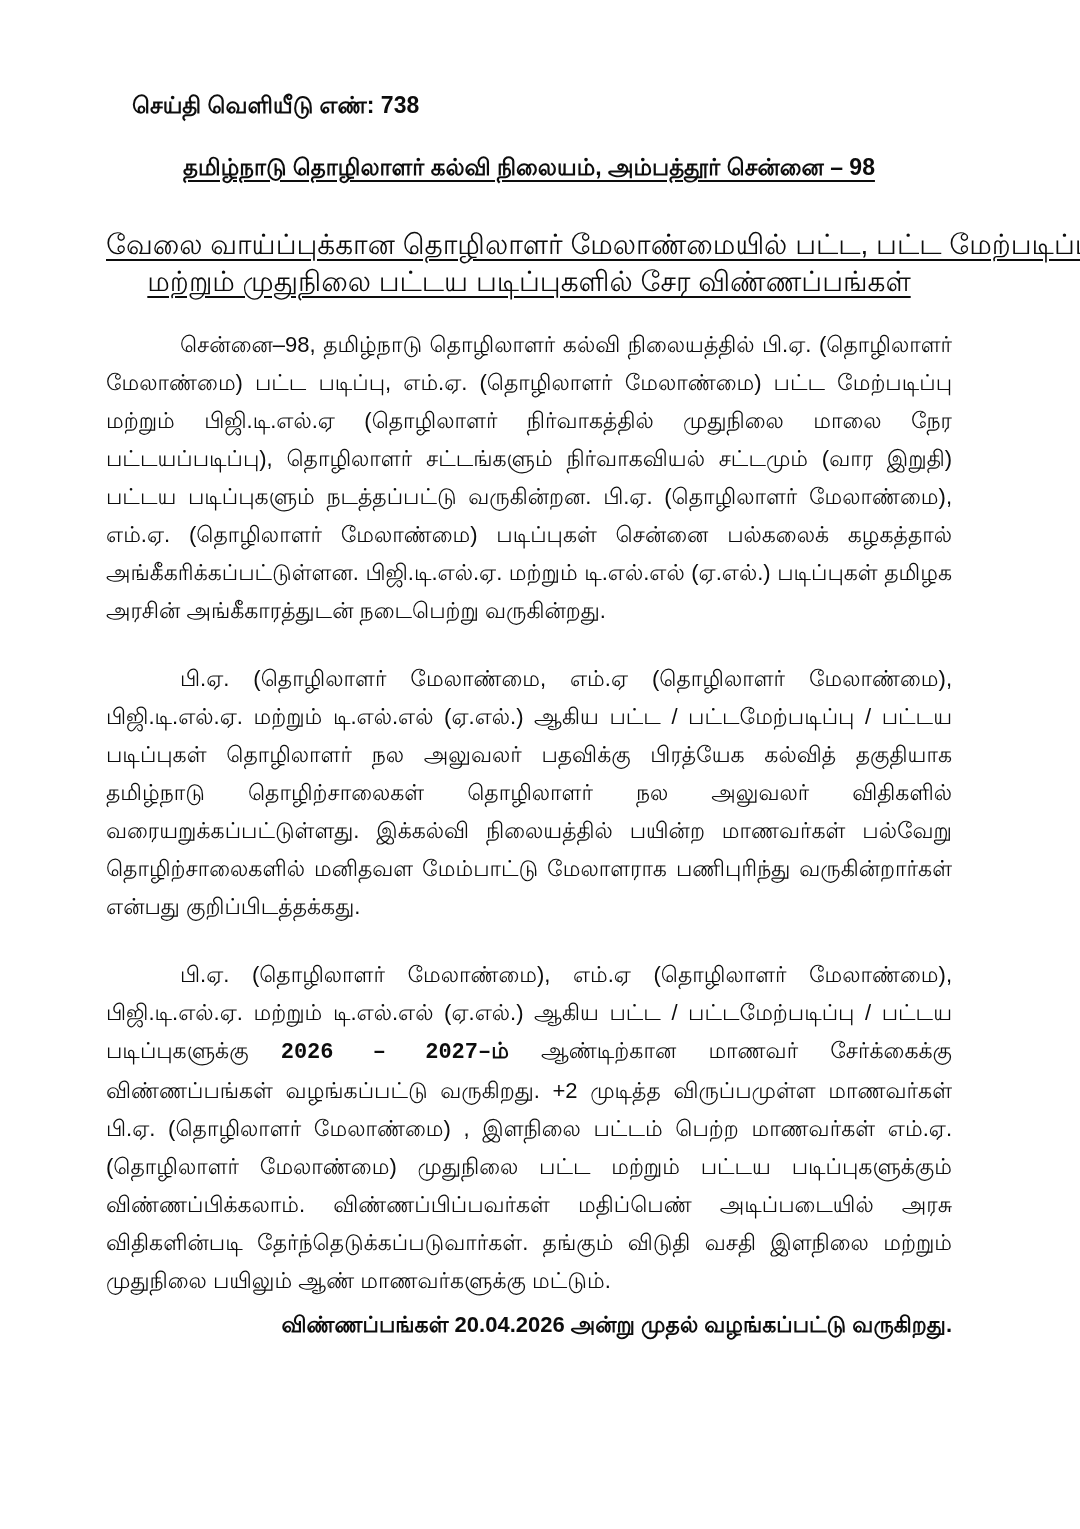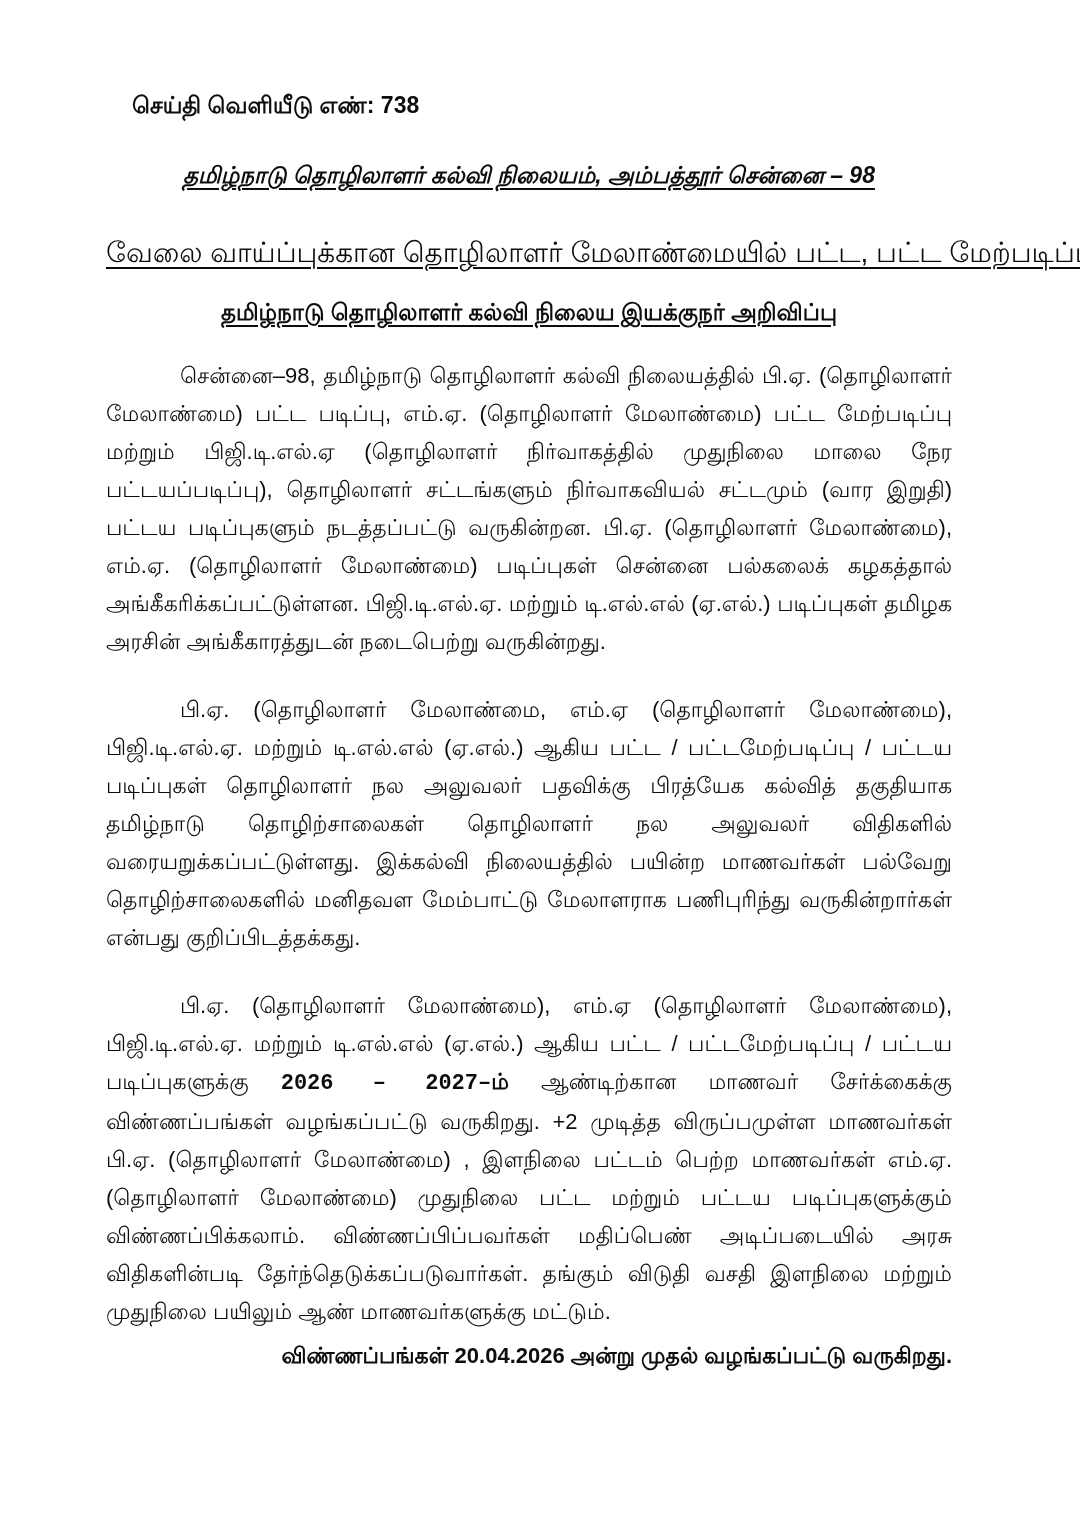--- a/index.html
+++ b/index.html
@@ -26,25 +26,24 @@
     display: flex;
     justify-content: space-between;
     align-items: baseline;
     font-weight: bold;
     font-size: 23px;
     padding-left: 26px;
   }
 
   
   .doc-title {
-    margin-top: 32px;
+    margin-top: 24px;
     text-align: center;
     font-weight: bold;
     font-size: 23px;
-    font-style: italic;
   }
   .doc-title span,
   .sec-heading span,
   .u {
     text-decoration: underline;
     text-decoration-thickness: 2px;
     text-underline-offset: 5px;
   }
   .subtitle {
     margin-top: 40px;
@@ -95,25 +94,23 @@
     <div class="hdr">
       <span>செய்தி வெளியீடு எண்: 738</span>
     </div>
 
     <div class="doc-title">
       <span>தமிழ்நாடு தொழிலாளர் கல்வி நிலையம், அம்பத்தூர் சென்னை – 98</span>
     </div>
 
     <div class="subtitle">
         <div><span class="u">வேலை வாய்ப்புக்கான தொழிலாளர் மேலாண்மையில் பட்ட, பட்ட மேற்படிப்பு</span></div>
+        <div><span class="u">மற்றும் முதுநிலை பட்டய படிப்புகளில் சேர விண்ணப்பங்கள்</span></div>
       </div>
 
-    <div class="sec-heading">
-      <span>தமிழ்நாடு தொழிலாளர் கல்வி நிலைய இயக்குநர் அறிவிப்பு</span>
-    </div>
 
     <div class="paras">
         <p class="para"><span>சென்னை–98, தமிழ்நாடு தொழிலாளர் கல்வி நிலையத்தில் பி.ஏ. (தொழிலாளர் மேலாண்மை) பட்ட படிப்பு, எம்.ஏ. (தொழிலாளர் மேலாண்மை) பட்ட மேற்படிப்பு மற்றும் பிஜி.டி.எல்.ஏ (தொழிலாளர் நிர்வாகத்தில் முதுநிலை மாலை நேர பட்டயப்படிப்பு), தொழிலாளர் சட்டங்களும் நிர்வாகவியல் சட்டமும் (வார இறுதி) பட்டய படிப்புகளும் நடத்தப்பட்டு வருகின்றன.  பி.ஏ. (தொழிலாளர் மேலாண்மை), எம்.ஏ. (தொழிலாளர் மேலாண்மை) படிப்புகள் சென்னை பல்கலைக் கழகத்தால் அங்கீகரிக்கப்பட்டுள்ளன. பிஜி.டி.எல்.ஏ.  மற்றும் டி.எல்.எல் (ஏ.எல்.) படிப்புகள் தமிழக அரசின் அங்கீகாரத்துடன் நடைபெற்று வருகின்றது.</span></p>
         <p class="para"><span>பி.ஏ. (தொழிலாளர் மேலாண்மை, எம்.ஏ (தொழிலாளர் மேலாண்மை), பிஜி.டி.எல்.ஏ. மற்றும் டி.எல்.எல் (ஏ.எல்.) ஆகிய  பட்ட / பட்டமேற்படிப்பு / பட்டய படிப்புகள் தொழிலாளர் நல அலுவலர் பதவிக்கு பிரத்யேக கல்வித் தகுதியாக தமிழ்நாடு தொழிற்சாலைகள் தொழிலாளர் நல அலுவலர் விதிகளில் வரையறுக்கப்பட்டுள்ளது.  இக்கல்வி நிலையத்தில் பயின்ற மாணவர்கள் பல்வேறு தொழிற்சாலைகளில் மனிதவள மேம்பாட்டு மேலாளராக பணிபுரிந்து வருகின்றார்கள் என்பது குறிப்பிடத்தக்கது.</span></p>
         <p class="para"><span>பி.ஏ. (தொழிலாளர் மேலாண்மை), எம்.ஏ (தொழிலாளர் மேலாண்மை), பிஜி.டி.எல்.ஏ. மற்றும் டி.எல்.எல் (ஏ.எல்.) ஆகிய பட்ட / பட்டமேற்படிப்பு / பட்டய படிப்புகளுக்கு </span><span class="bold">2026 – 2027–ம்</span><span> ஆண்டிற்கான மாணவர் சேர்க்கைக்கு விண்ணப்பங்கள் வழங்கப்பட்டு வருகிறது. +2 முடித்த விருப்பமுள்ள மாணவர்கள் பி.ஏ.  (தொழிலாளர் மேலாண்மை) , இளநிலை பட்டம் பெற்ற மாணவர்கள் எம்.ஏ. (தொழிலாளர் மேலாண்மை) முதுநிலை பட்ட மற்றும் பட்டய படிப்புகளுக்கும் விண்ணப்பிக்கலாம். விண்ணப்பிப்பவர்கள் மதிப்பெண் அடிப்படையில் அரசு விதிகளின்படி தேர்ந்தெடுக்கப்படுவார்கள். தங்கும் விடுதி வசதி இளநிலை மற்றும் முதுநிலை பயிலும் ஆண் மாணவர்களுக்கு மட்டும்.</span></p>
       </div>
 
     <div class="notice">விண்ணப்பங்கள் 20.04.2026  அன்று முதல் வழங்கப்பட்டு வருகிறது.</div>
 
 

